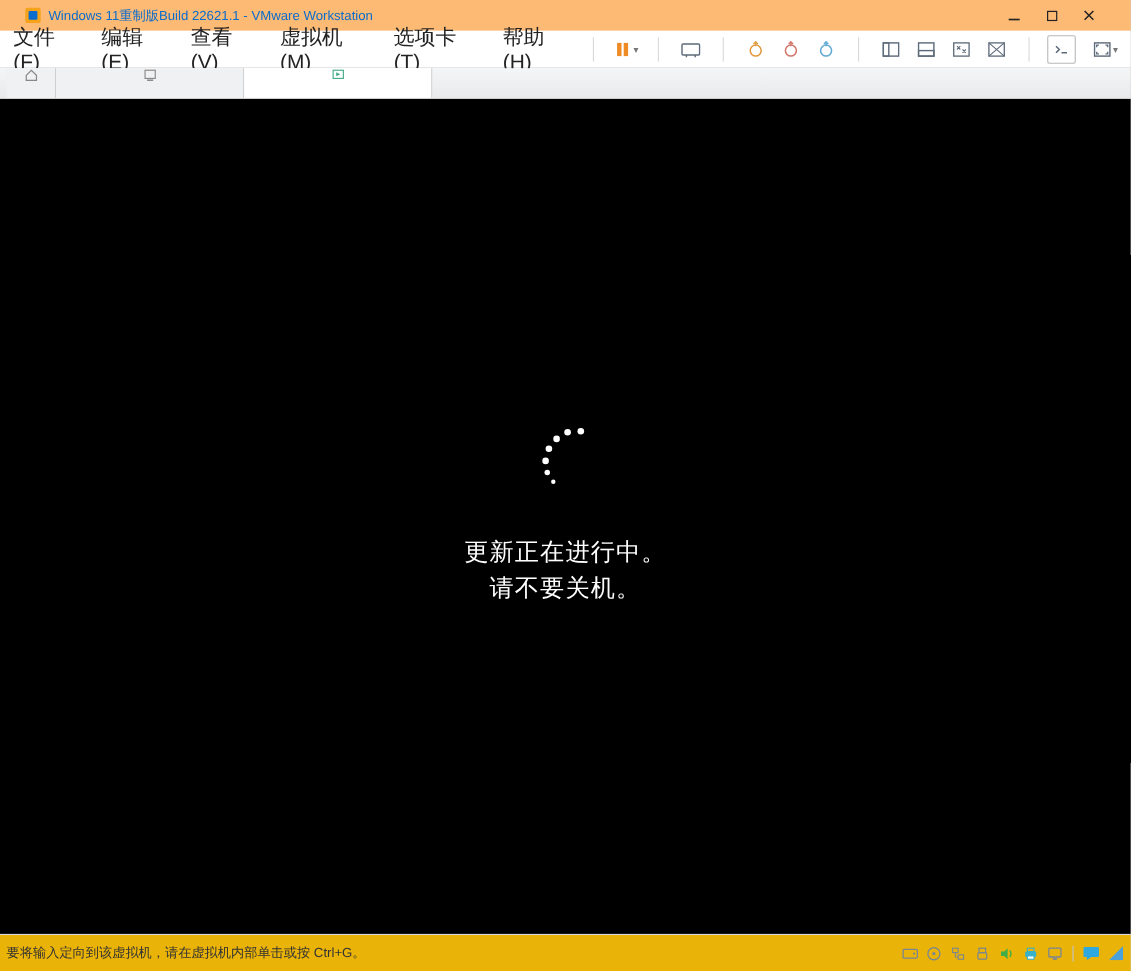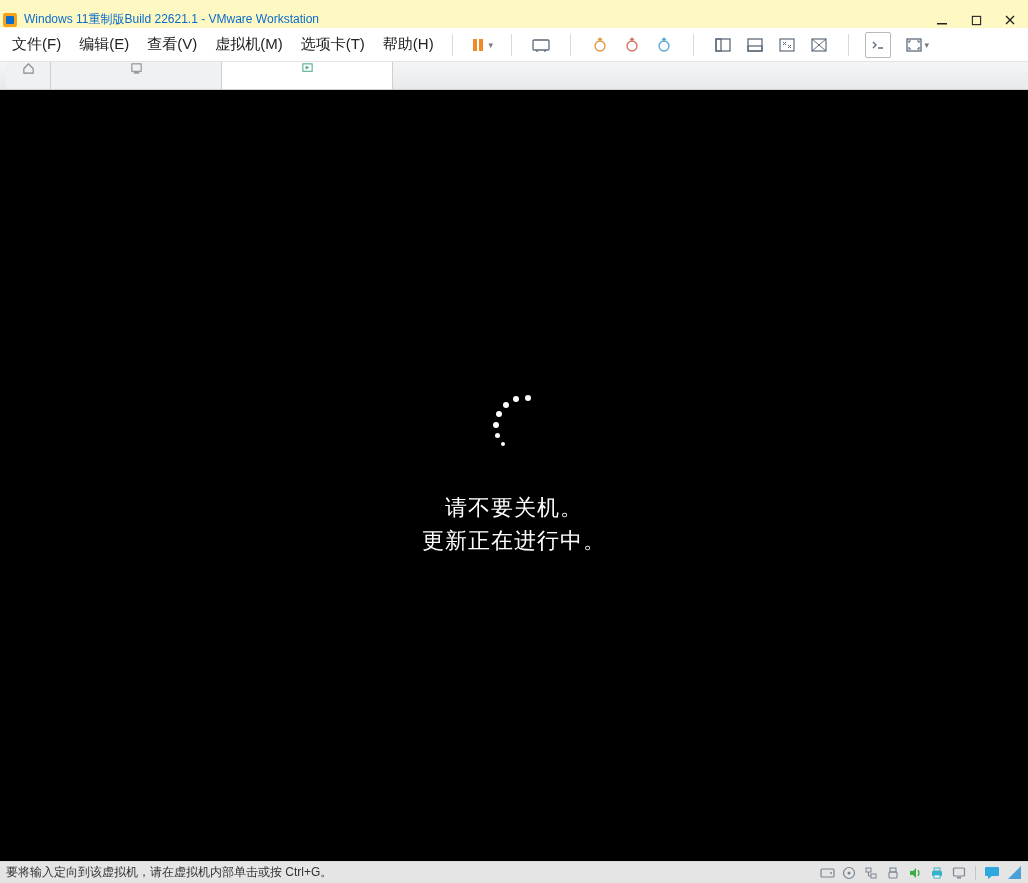--- a/index.html
+++ b/index.html
@@ -10,23 +10,23 @@
       width: 1028px;
       height: 883px;
       overflow: hidden;
       display: flex;
       flex-direction: column;
     }
     
     .titlebar {
       height: 28px;
       display: flex;
-      align-items: flex-end;
-      padding: 0 0;
-      background: #fef9c3;
+      align-items: center;
+      padding: 0 20px;
+      background: #fdba74;
     }
     .titlebar .app-icon {
       width: 16px; height: 16px;
       margin: 0 6px 0 2px;
       display: inline-flex; align-items: center; justify-content: center;
     }
     .titlebar .title { color: #0a6ccc; font-size: 12px; }
     .titlebar .spacer { flex: 1; }
     .win-controls { display: flex; align-items: center; gap: 18px; padding-right: 10px; }
     .win-controls span { color: #222; cursor: default; }
@@ -34,21 +34,21 @@
     
     .menubar {
       height: 34px;
       display: flex;
       align-items: center;
       gap: 14px;
       padding: 0 10px;
       border-bottom: 1px solid #e4e4e4;
       background: #ffffff;
     }
-    .menu-item { color: #222; font-size: 15px; padding: 4px 2px; }
+    .menu-item { color: #222; font-size: 19px; padding: 4px 2px; }
     .toolbar-sep { width: 1px; height: 22px; background: #d9d9d9; margin: 0 2px; }
     .toolbar-btn { width: 26px; height: 26px; display:inline-flex; align-items:center; justify-content:center; color:#5e6b7a; border-radius:2px; }
     .toolbar-btn.orange svg path, .toolbar-btn.orange svg rect { fill:#f08a24; }
     .toolbar-btn .drop { font-size:9px; color:#777; margin-left:2px; }
     .toolbar-group { display:flex; align-items:center; gap:6px; }
     .toolbar-btn.boxed { border:1px solid #b8b8b8; border-radius:2px; }
     
     .tabs {
       height: 28px;
       background: linear-gradient(#f4f5f6,#e9eaec);
@@ -99,22 +99,22 @@
     }
     .update-text {
       color: #ffffff;
       font-size: 22px;
       text-align: center;
       line-height: 1.5;
       letter-spacing: 1px;
     }
     
     .statusbar {
-      height: 22px;
-      background: #e5e5e5;
+      height: 34px;
+      background: #eab308;
       border-top: 1px solid #d9d9d9;
       display: flex;
       align-items: center;
       padding: 0 6px;
       font-size: 12px;
       color: #333;
     }
     .statusbar .msg { flex:1; }
     .status-icons { display:flex; align-items:center; gap:6px; }
     .status-icons .sicon { width:16px; height:16px; display:inline-flex; align-items:center; justify-content:center; color:#7a8691; }
@@ -286,22 +286,22 @@
   <div class="spinner">
     <span class="dot" style="left:34px; top:0px;"></span>
     <span class="dot" style="left:22px; top:1px;"></span>
     <span class="dot" style="left:12px; top:7px;"></span>
     <span class="dot" style="left:5px; top:16px;"></span>
     <span class="dot" style="left:2px; top:27px;"></span>
     <span class="dot" style="left:4px; top:38px; width:5px; height:5px;"></span>
     <span class="dot" style="left:10px; top:47px; width:4px; height:4px;"></span>
   </div>
   <div class="update-text">
+    <div>更新正在进行中。</div>
     <div>请不要关机。</div>
-    <div>更新正在进行中。</div>
   </div>
 </div>
 
 <div class="statusbar">
   <span class="msg">要将输入定向到该虚拟机，请在虚拟机内部单击或按 Ctrl+G。</span>
   <div class="status-icons">
     <span class="sicon">
         <svg width="15" height="13" viewBox="0 0 15 13">
           <rect x="1" y="3" width="13" height="8" rx="1" fill="none" stroke="#7a8691" stroke-width="1.2"></rect>
           <circle cx="11" cy="7" r="1" fill="#7a8691"></circle>

